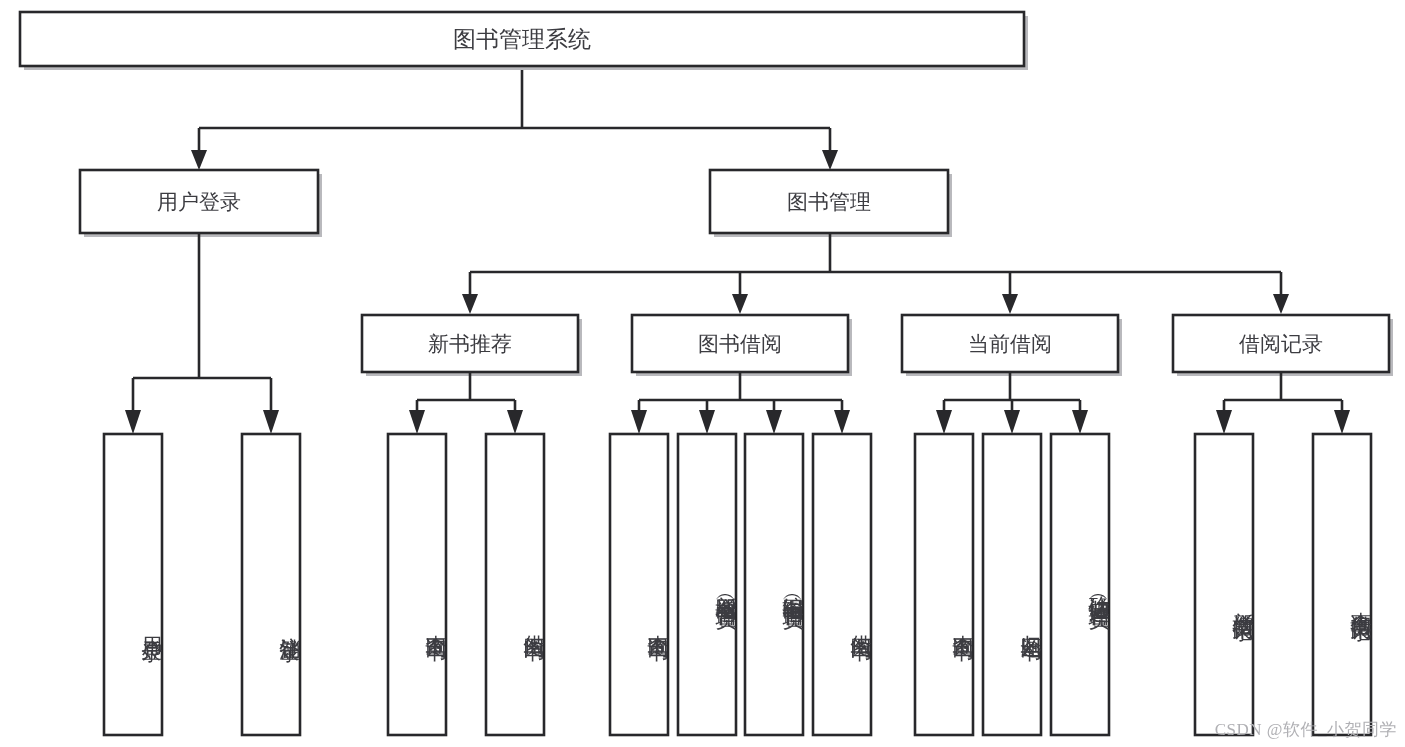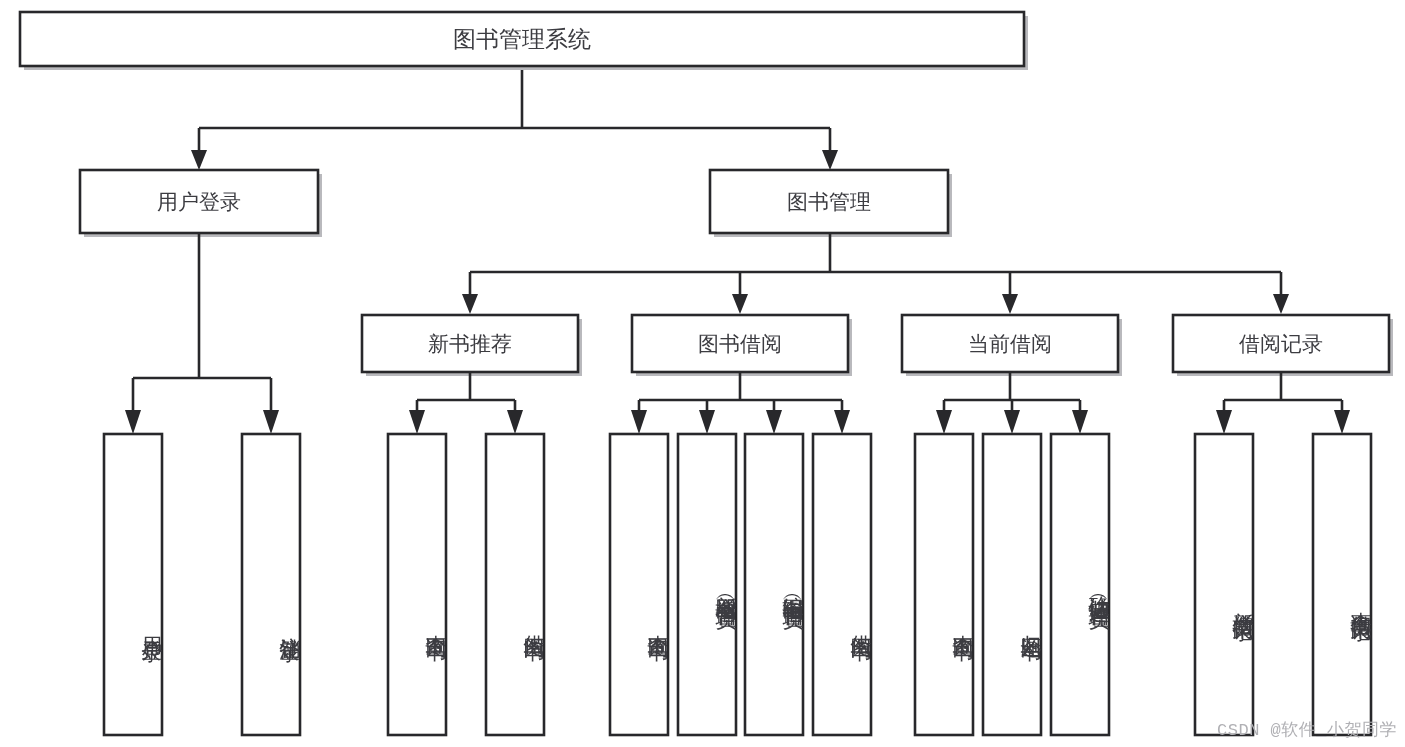--- a/index.html
+++ b/index.html
@@ -73,21 +73,21 @@
   .leaf-text-layer {
     position: absolute;
     left: 0; top: 0;
     width: 1405px;
     height: 747px;
   }
   #watermark {
     position: absolute;
     right: 8px;
     bottom: 6px;
-    font-family: Liberation Mono, monospace;
+    font-family: Liberation Serif, serif;
     font-size: 17px;
     color: #b0b0b4;
     white-space: nowrap;
     letter-spacing: 0.5px;
   }
 </style>
 </head>
 <body>
 
 <div id="diagram-root">

